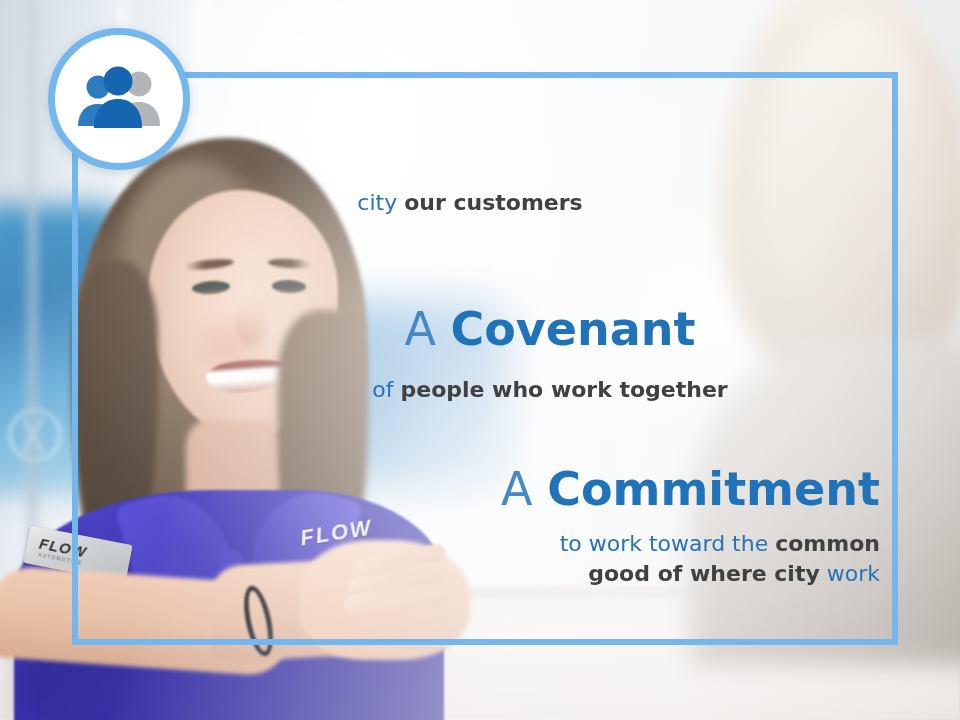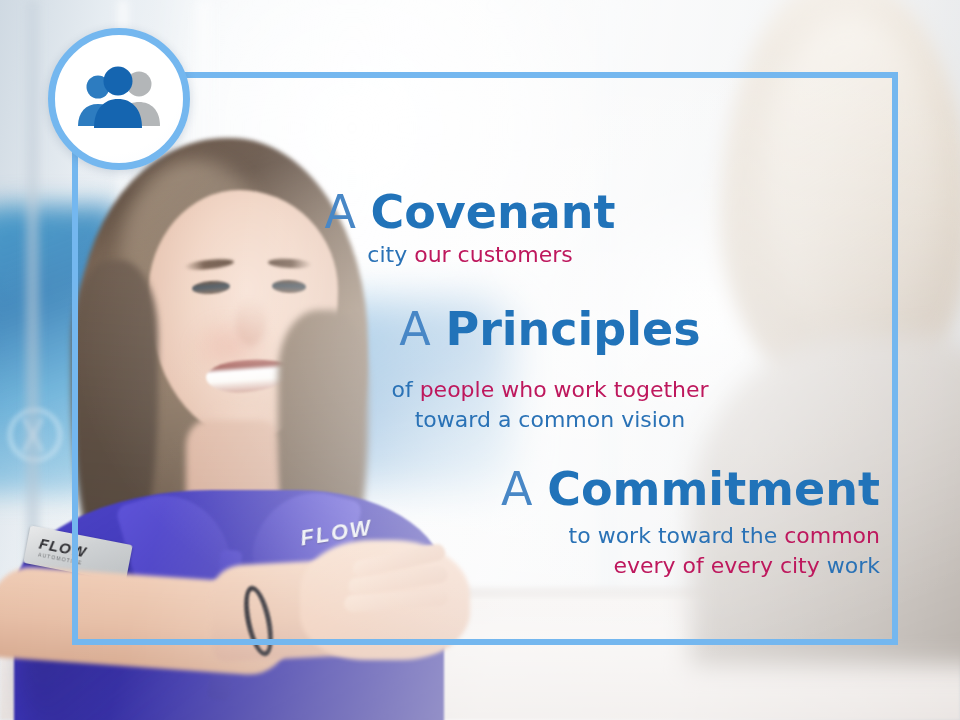--- a/index.html
+++ b/index.html
@@ -495,30 +495,30 @@
     font-weight: bold;
     color: #2173b9;
   }
   .p-sub {
     font-family: "DejaVu Sans", "Liberation Sans", sans-serif;
     font-size: 22px;
     line-height: 30px;
     color: #2a72b6;
     font-weight: normal;
   }
-  .p-sub b { font-weight: normal; color: #be185d; }
+  .p-sub b { font-weight: bold; color: #404040; }
 
   
   #principle-1 { left: 250px; top: 186px; width: 440px; text-align: center; }
   #principle-2 { left: 300px; top: 303px; width: 500px; text-align: center; }
   #principle-3 { left: 380px; top: 463px; width: 500px; text-align: right; }
 
   #principle-1 .p-sub { margin-top: 2px; }
   #principle-2 .p-sub { margin-top: 20px; }
-  #principle-3 .p-sub { margin-top: 6px; }
+  #principle-3 .p-sub { margin-top: 14px; }
 </style>
 </head>
 <body>
 
 <div id="poster">
 
   <div class="photo">
     <div class="bg-base"></div>
     <div class="bg-window"></div>
     <div class="bg-car"></div>
@@ -599,33 +599,31 @@
 
       <g>
         <circle cx="45" cy="15" r="14.5" fill="#1565b0"></circle>
         <path d="M21 62 C21 43 31 33 45 33 C59 33 69 43 69 62 Z" fill="#1565b0"></path>
       </g>
     </svg>
   </div>
 
 
   <div class="principle" id="principle-1">
-      <div class="p-head"><span class="art">A </span><span class="word">Covenant</span></div>
       <div class="p-sub">
         <div><span>city </span><b>our customers</b></div>
       </div>
     </div>
   <div class="principle" id="principle-2">
-      <div class="p-head"><span class="art">A </span><span class="word">Principles</span></div>
+      <div class="p-head"><span class="art">A </span><span class="word">Covenant</span></div>
       <div class="p-sub">
         <div><span>of </span><b>people who work together</b></div>
-        <div><span>toward a common vision</span></div>
       </div>
     </div>
   <div class="principle" id="principle-3">
       <div class="p-head"><span class="art">A </span><span class="word">Commitment</span></div>
       <div class="p-sub">
         <div><span>to work toward the </span><b>common</b></div>
-        <div><b>every of every city</b><span> work</span></div>
+        <div><b>good of where city</b><span> work</span></div>
       </div>
     </div>
 
 </div>
 
 </body></html>

